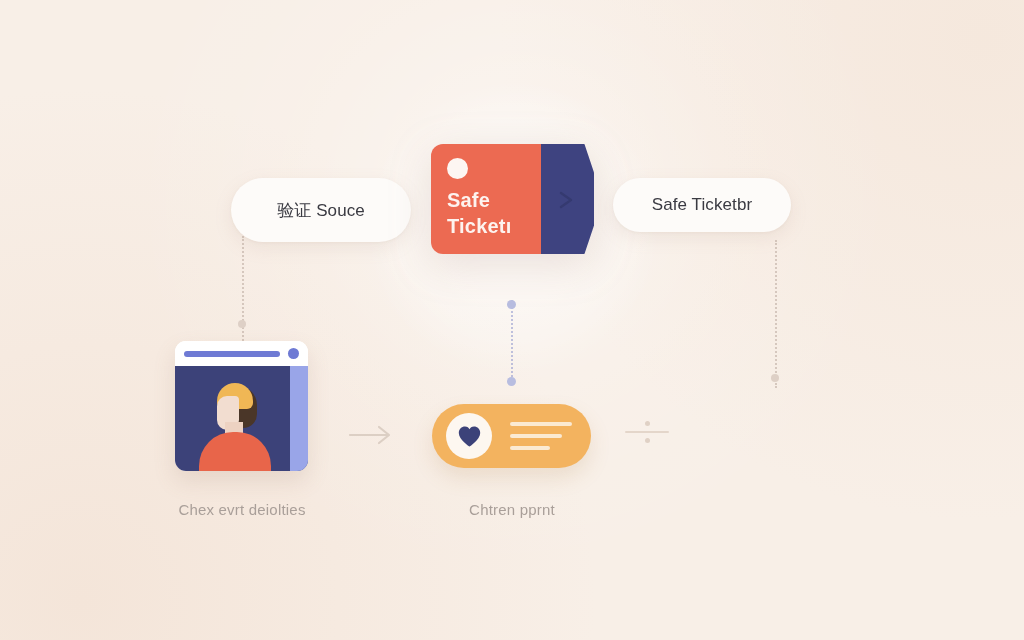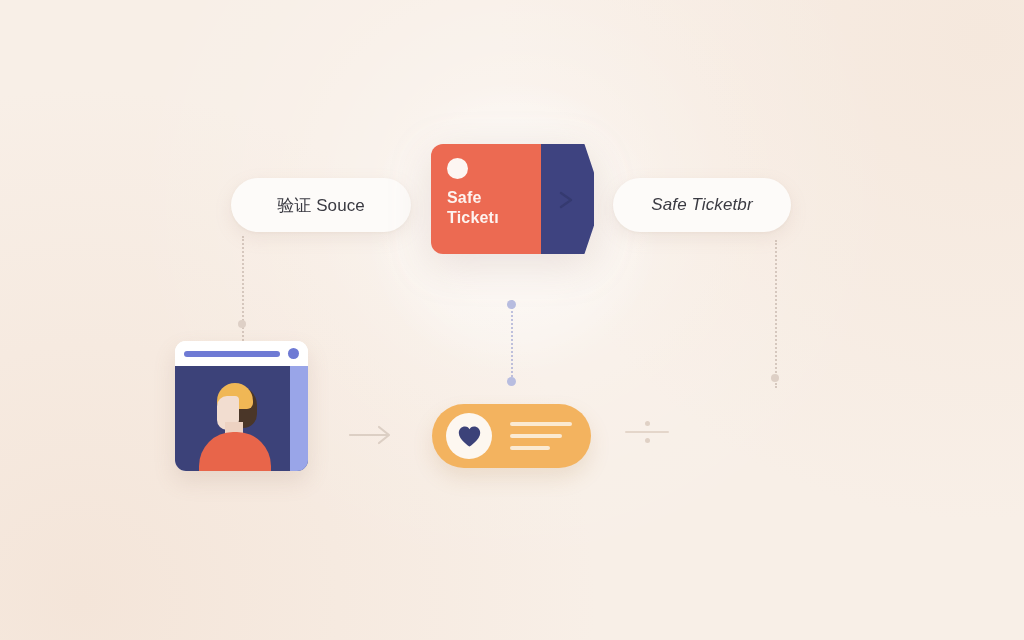--- a/index.html
+++ b/index.html
@@ -141,21 +141,21 @@
     width: 21px;
     height: 21px;
     border-radius: 50%;
     background: #fdf6f2;
   }
   #ticket-text {
     position: absolute;
     left: 16px;
     top: 44px;
     color: #fdf3ef;
-    font-size: 16px;
+    font-size: 20px;
     font-weight: 700;
     line-height: 1.28;
     letter-spacing: 0.2px;
   }
 
   
   #browser-card {
     position: absolute;
     left: 175px;
     top: 341px;
@@ -341,40 +341,40 @@
       <path d="M2 15 H40 M31 7 L41 15 L31 23" stroke="#dccfc4" stroke-width="2.2" stroke-linecap="round" stroke-linejoin="round"></path>
     </svg>
   </div>
 
   <div class="divider-mark" style="left:625px; top:421px;">
     <div class="dot"></div>
     <div class="bar"></div>
     <div class="dot"></div>
   </div>
 
-  <div class="pill" style="left:231px; top:178px; width:180px; height:54px;">
+  <div class="pill" style="left:231px; top:178px; width:180px; height:64px;">
     <span>验证 Souce</span>
   </div>
 
   <div id="ticket-card">
     <div id="ticket-left"></div>
     <div id="ticket-right"></div>
     <div id="ticket-dot"></div>
     <div id="ticket-text">
       <div>Safe</div>
       <div>Ticketı</div>
     </div>
     <div id="ticket-chevron">
       <svg width="16" height="18" viewBox="0 0 16 18" fill="none" aria-hidden="true">
         <path d="M3 2 L13 9 L3 16" stroke="#353a70" stroke-width="2.4" stroke-linecap="round" stroke-linejoin="round" fill="none"></path>
       </svg>
     </div>
   </div>
 
-  <div class="pill" style="left:613px; top:178px; width:178px; height:54px;font-style:italic;">
+  <div class="pill" style="left:613px; top:178px; width:178px; height:54px;">
     <span>Safe Ticketbr</span>
   </div>
 
   <div id="browser-card">
     <div id="browser-chrome">
       <div id="browser-urlbar"></div>
       <div id="browser-dot"></div>
     </div>
     <div id="browser-screen">
       <div class="person-hair-back"></div>
@@ -395,14 +395,16 @@
       </svg>
     </div>
     <div id="amber-lines">
       <div class="ln w1"></div>
       <div class="ln w2"></div>
       <div class="ln w3"></div>
     </div>
   </div>
 
 
+  <div class="caption" style="left:142px; top:501px; width:200px;">Chex evrt deiolties</div>
+  <div class="caption" style="left:412px; top:501px; width:200px;">Chtren pprnt</div>
 
 </div>
 
 </body></html>

